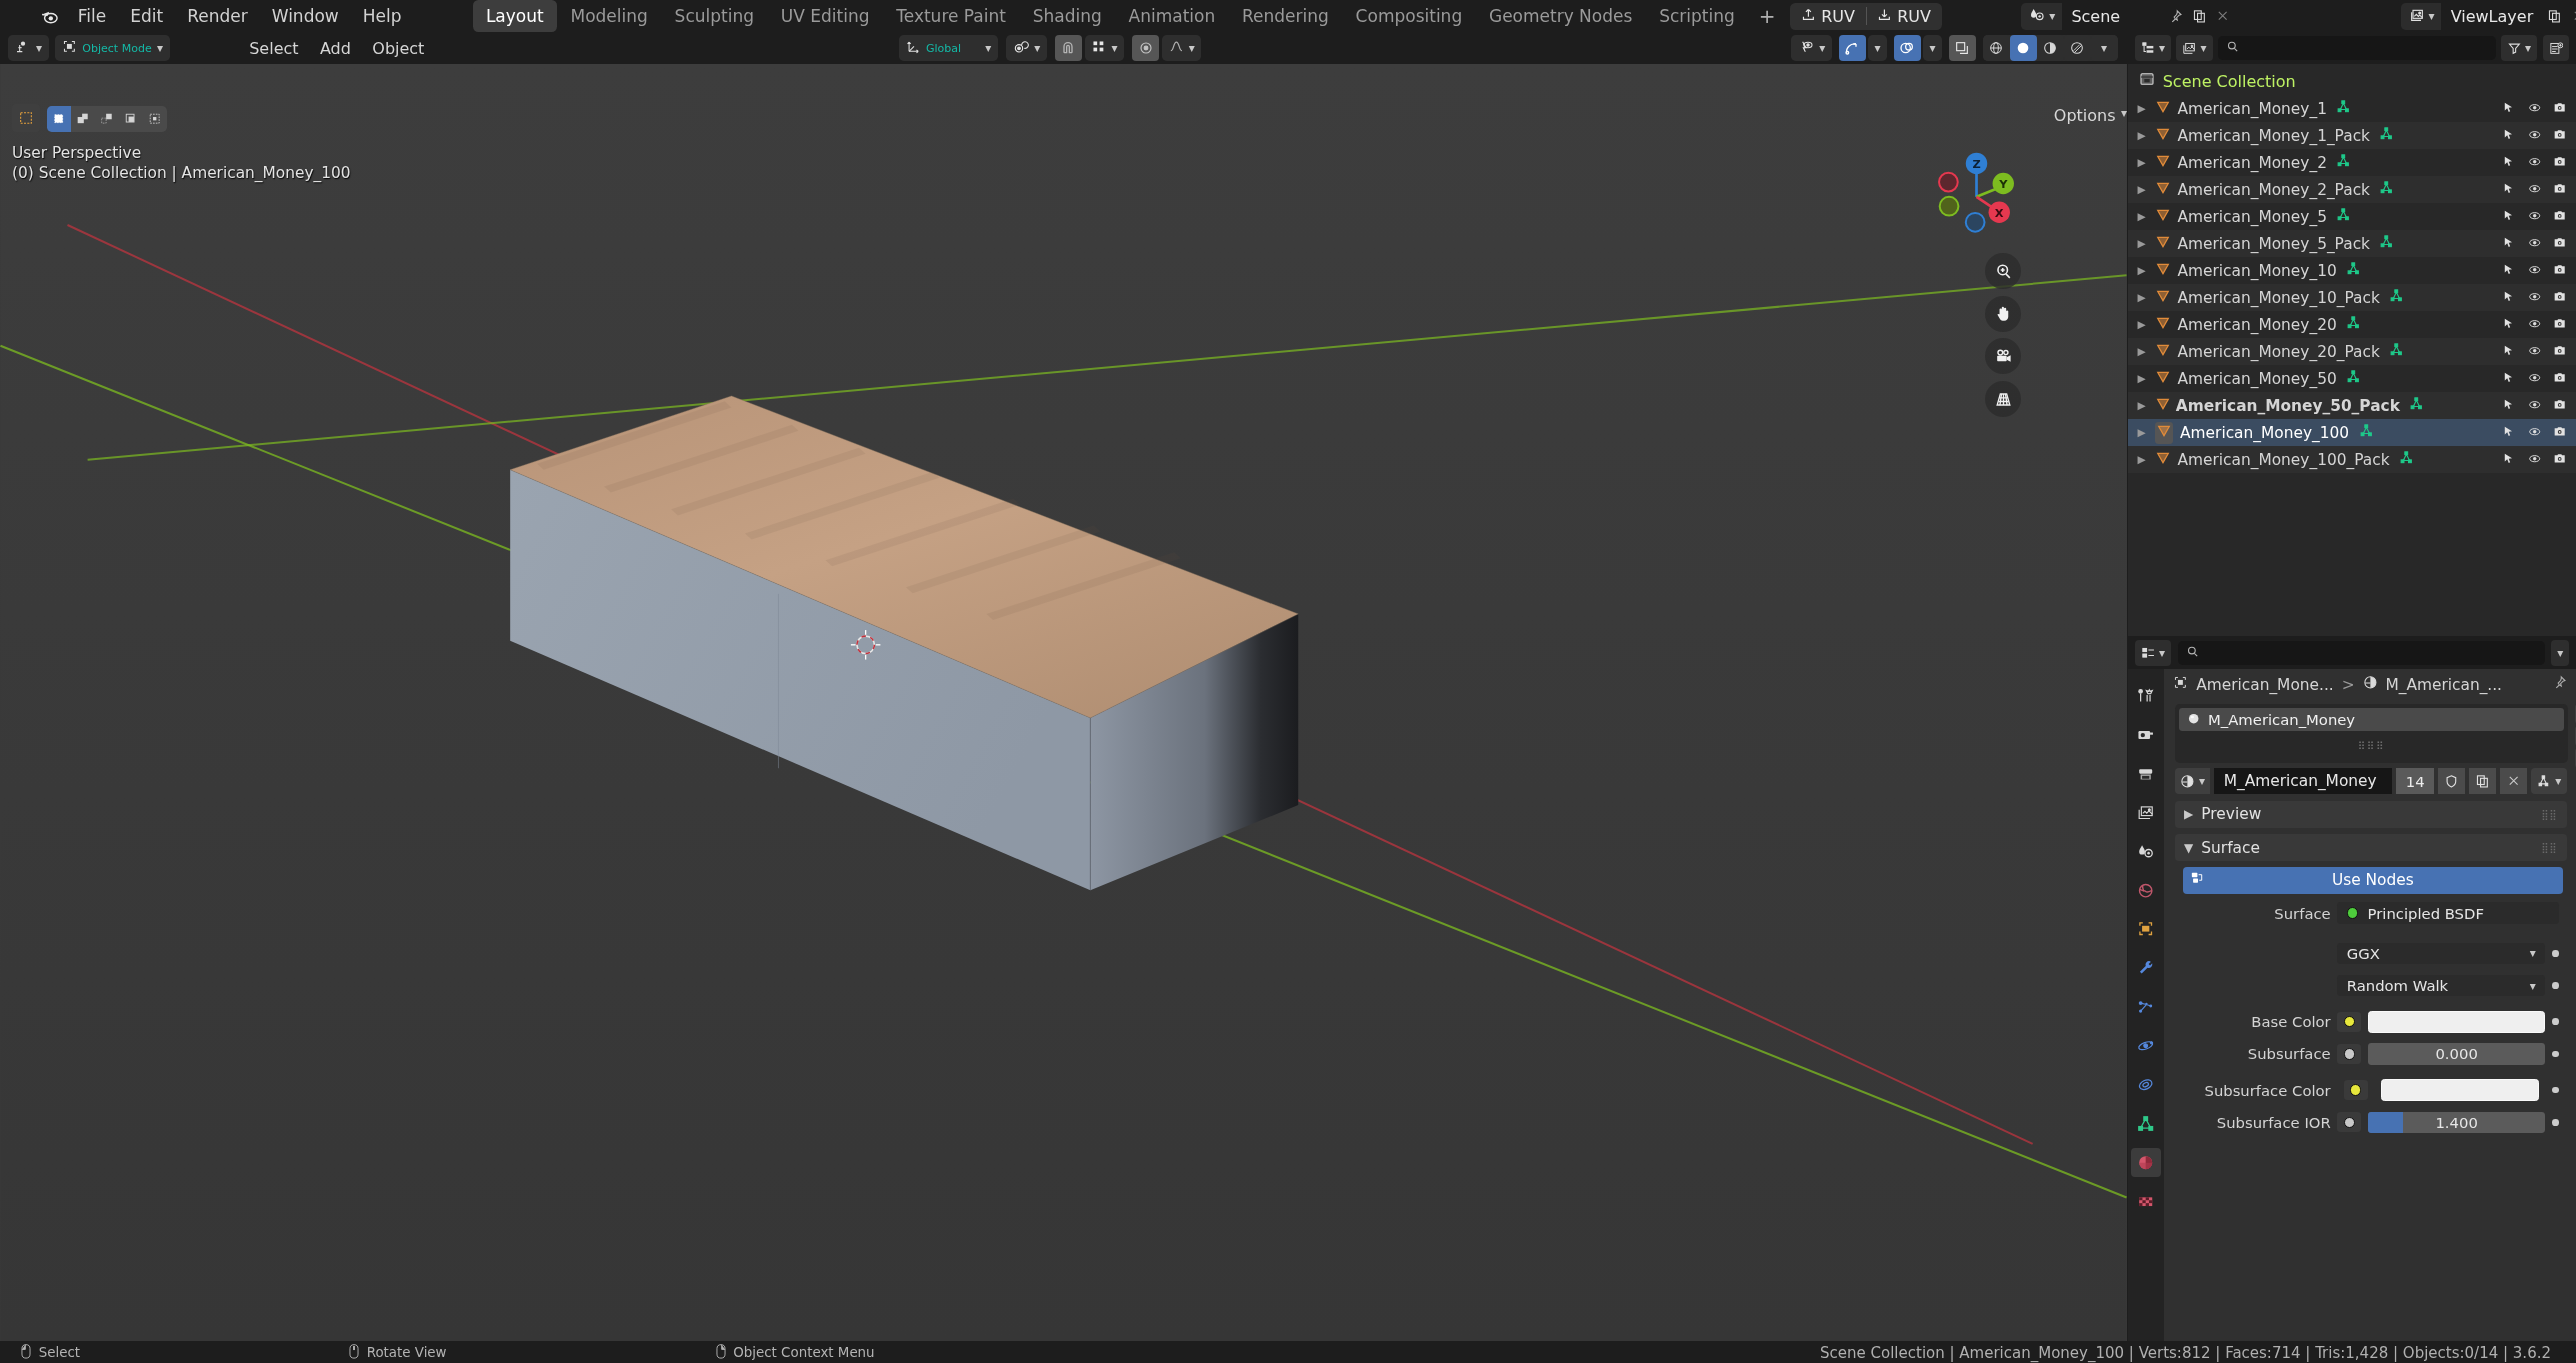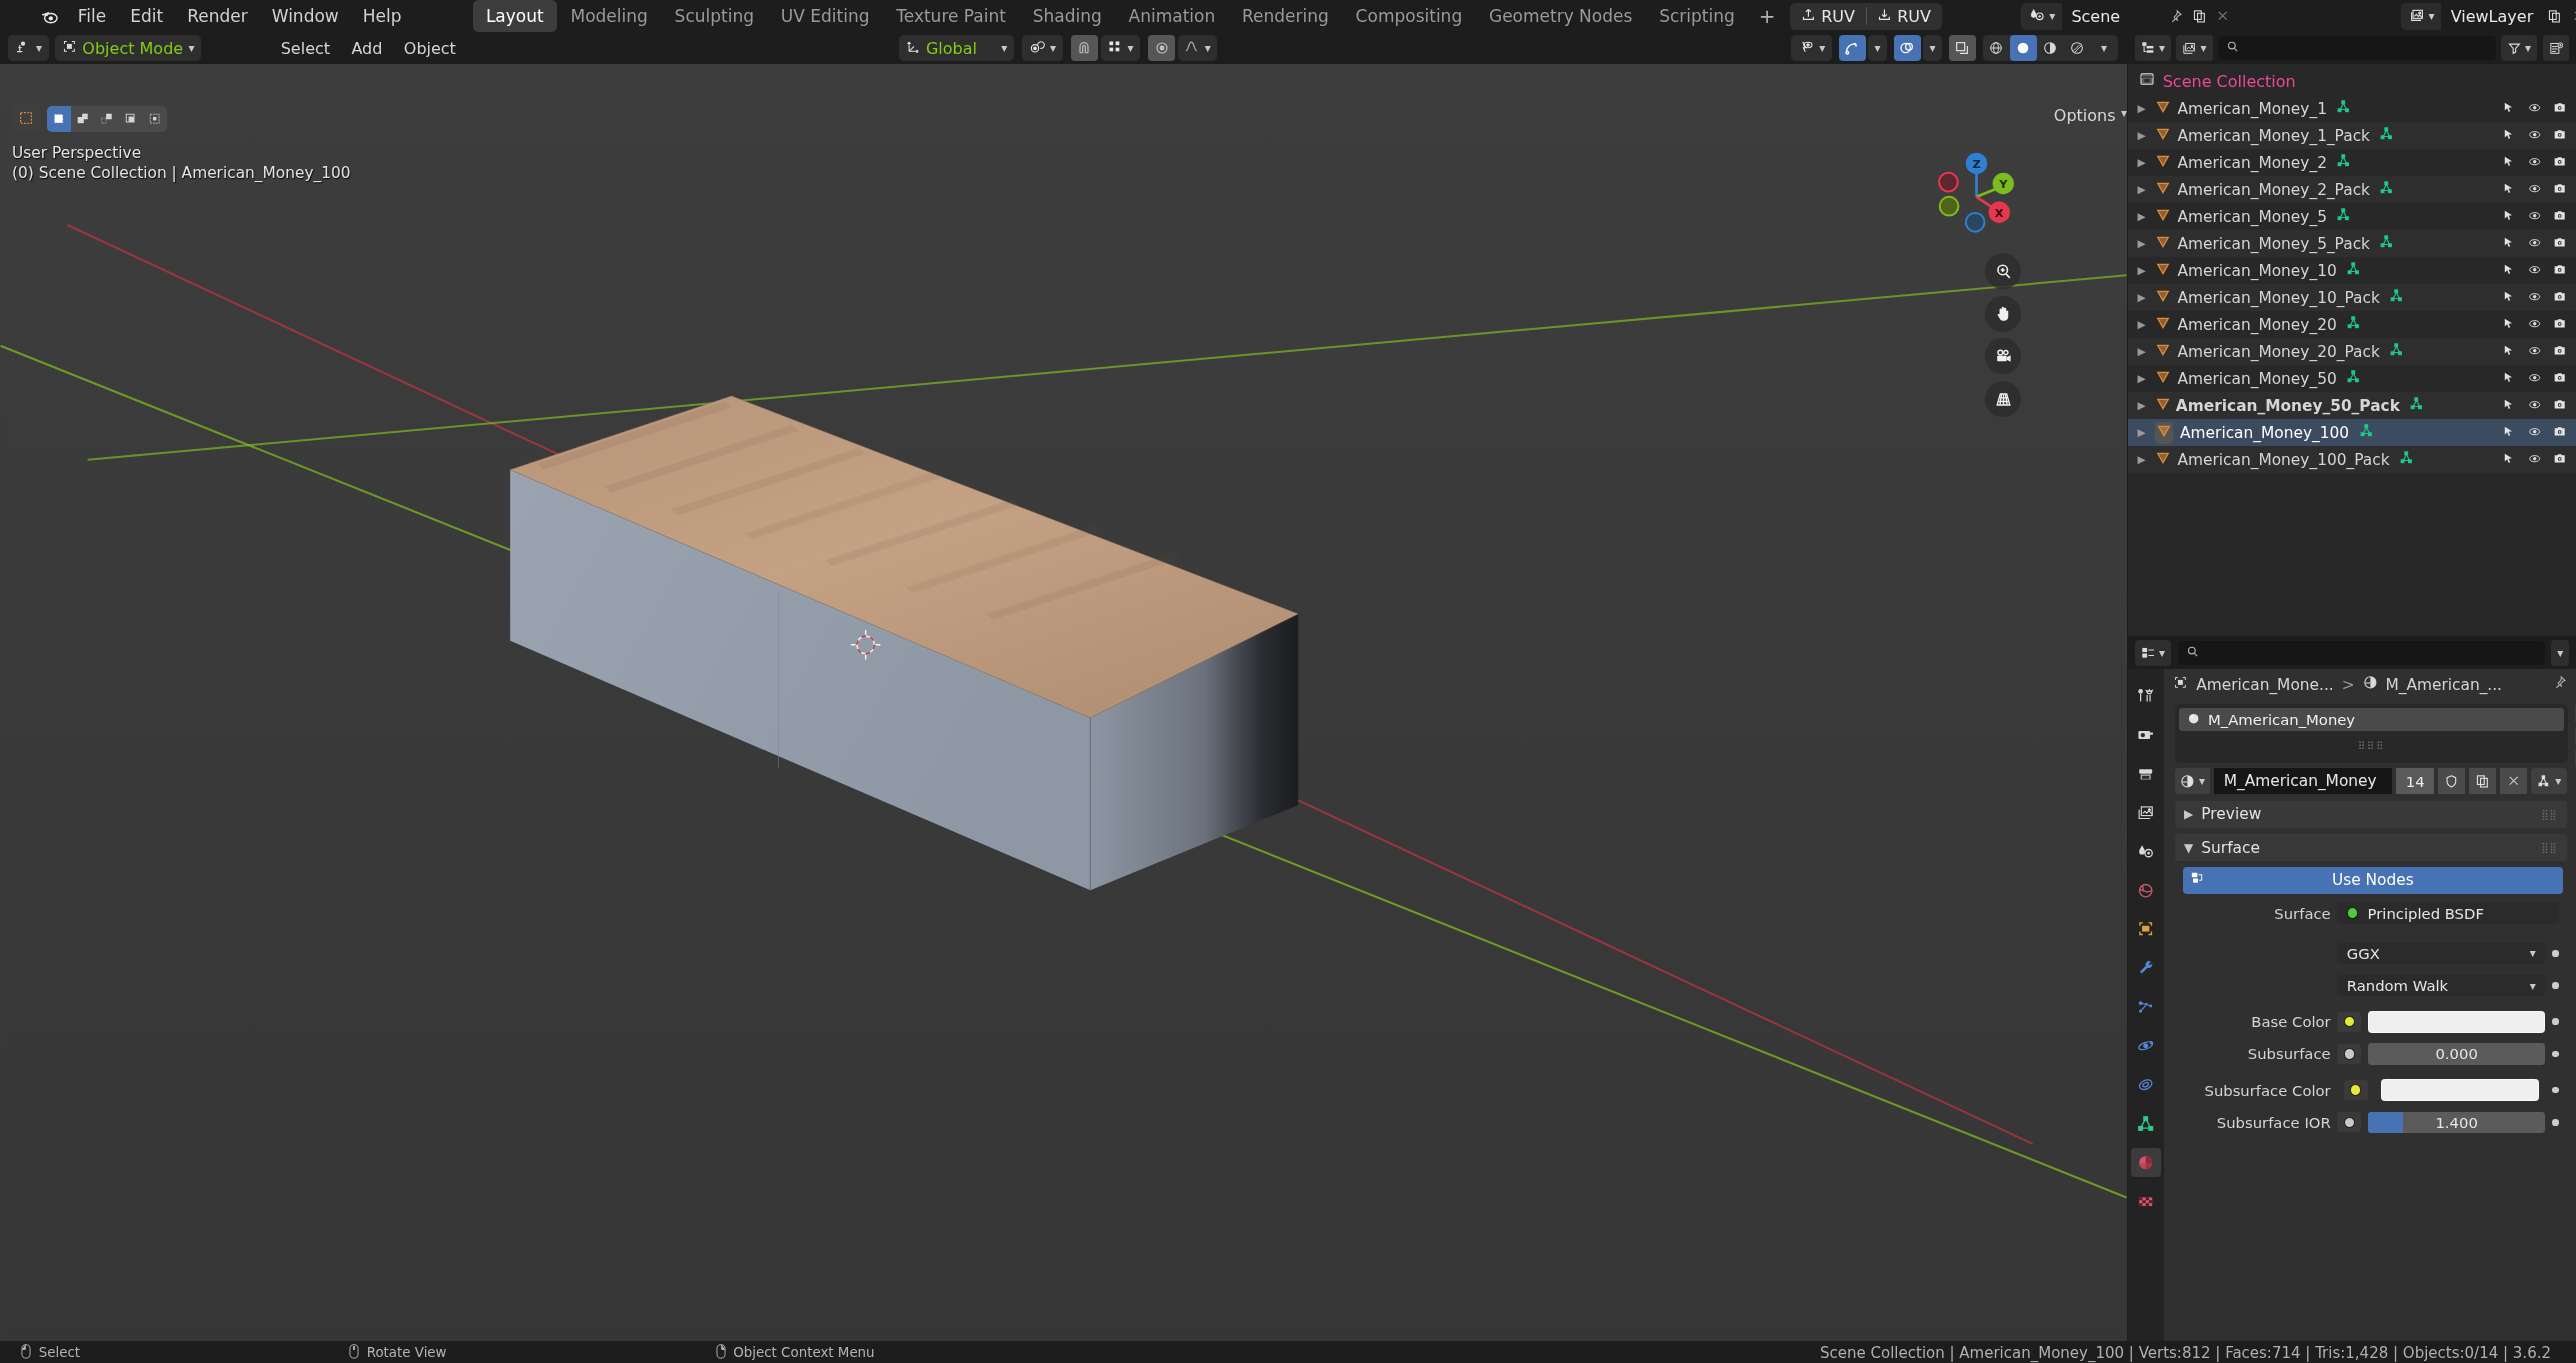--- a/index.html
+++ b/index.html
@@ -52,21 +52,21 @@
     position:absolute; left:0; top:32px; width:2127px; height:1309px;
     background:#393939; overflow:hidden;
   }
   .vp-header {
     position:absolute; left:0; top:0; width:2127px; height:32px;
     background:#1d1d1d; display:flex; align-items:center; padding-left:8px;
   }
   .vp-chip {
     display:flex; align-items:center; background:#2e2e2e; border-radius:4.7px; height:25.5px; padding:0 6.7px; gap:5.4px;
   }
-  .vp-chip-label { color:#84cc16; font-size:16px; white-space:nowrap; }
+  .vp-chip-label { color:#14b8a6; font-size:11px; white-space:nowrap; }
   .vp-menu { color:#d6d6d6; font-size:16px; padding:0 10.7px; }
   .chev { color:#c8c8c8; font-size:12px; }
   .tgl {
     width:27px; height:25.5px; display:flex; align-items:center; justify-content:center; border-radius:4px; background:#2e2e2e;
   }
   .tgl.on { background:#4772b3; }
   .tgl.semi { background:#565656; }
 
   .vp-canvas { position:absolute; left:0; top:32px; width:2127px; height:1277px; }
 
@@ -108,21 +108,21 @@
   .out-row {
     height:27px; display:flex; align-items:center; padding-left:9.4px; position:relative; color:#d0d0d0; font-size:15.4px;
   }
   .out-row.selected-row { background:#3b4c61; }
   .out-row.alt { background:#2e2e2e; }
   .tri { width:17.4px; color:#9a9a9a; font-size:10.7px; display:flex; align-items:center; }
   .out-label { color:#d5d5d5; font-size:15.4px; white-space:nowrap; }
   .out-label.sel { color:#ffffff; }
   .mesh-ico { margin-left:9.4px; }
   .out-right { position:absolute; right:9.4px; display:flex; align-items:center; gap:12px; }
-  .collection-row { height:28px; display:flex; align-items:center; padding-left:10.7px; gap:8px; color:#ec4899; font-size:16px; }
+  .collection-row { height:28px; display:flex; align-items:center; padding-left:10.7px; gap:8px; color:#bef264; font-size:16px; }
 
   
   .properties {
     position:absolute; left:2128px; top:637px; width:448px; height:704px; background:#303030;
   }
   .prop-header {
     height:32px; background:#1d1d1d; display:flex; align-items:center; padding:0 6.7px; gap:6.7px;
   }
   .prop-main { display:flex; height:672px;border-radius:10px; }
   .prop-tabcol { width:36px; background:#232323; padding-top:12px; display:flex; flex-direction:column; align-items:center; gap:9.4px; }

